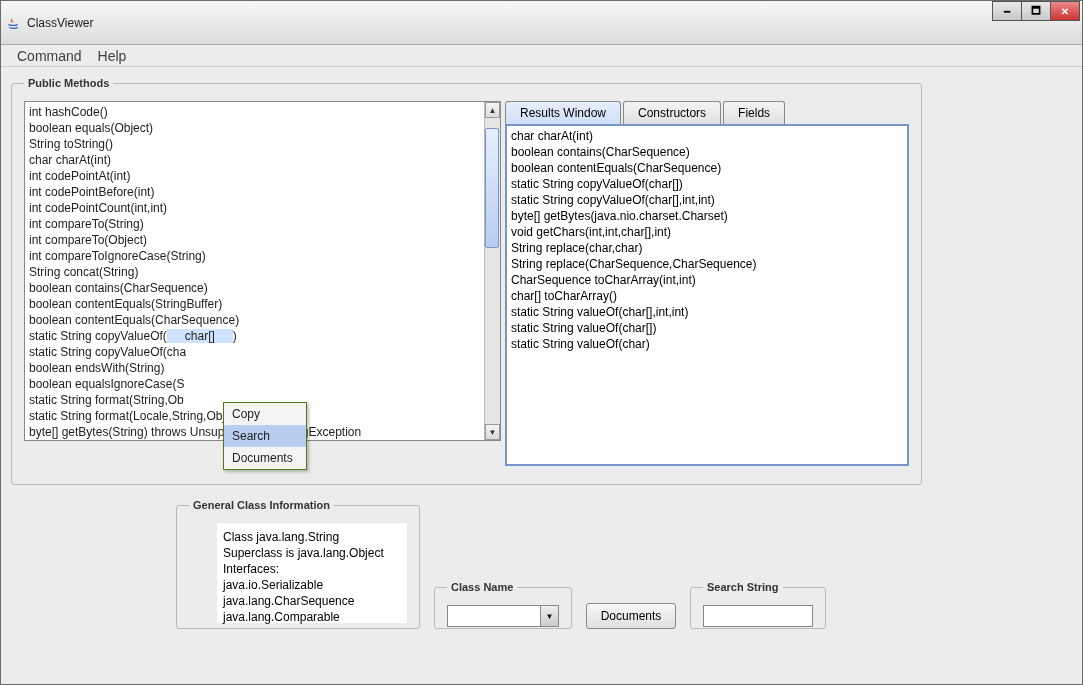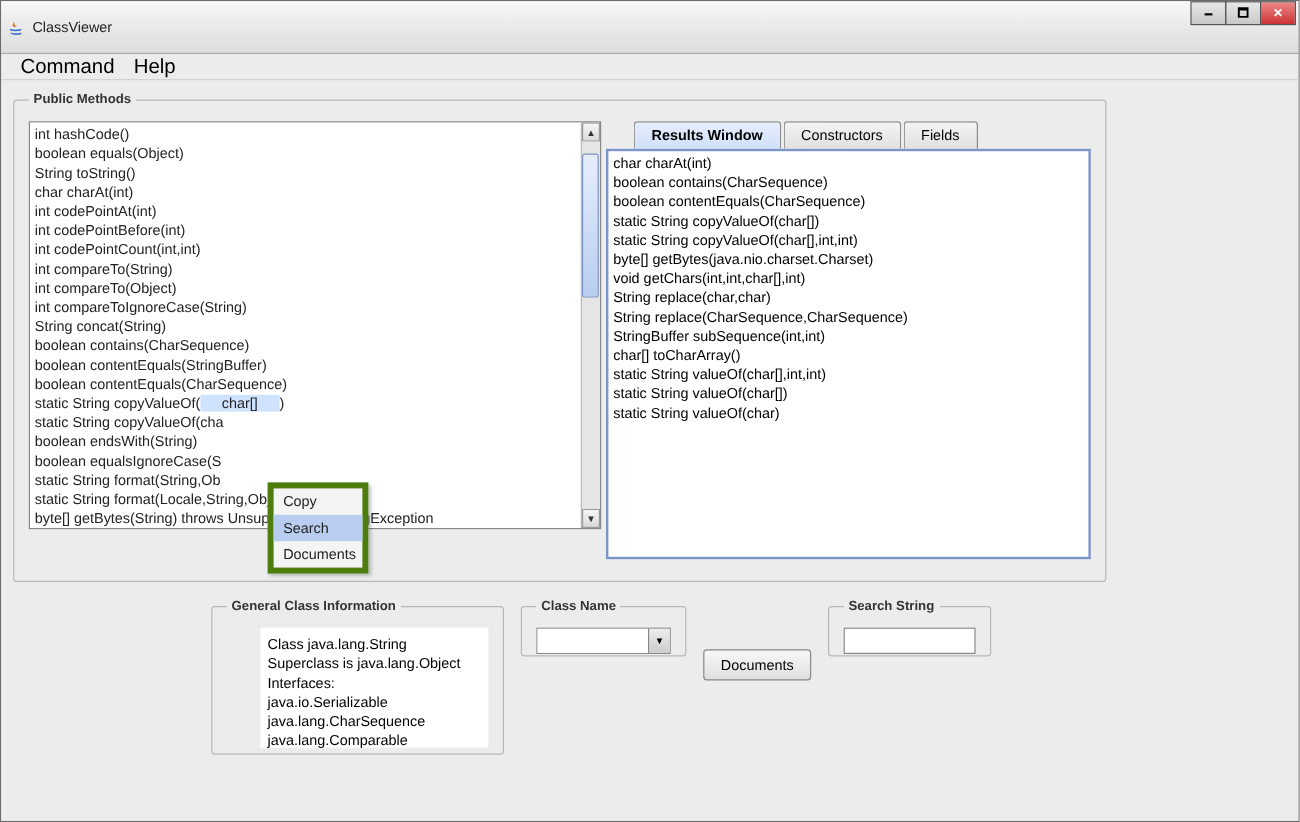--- a/index.html
+++ b/index.html
@@ -53,22 +53,22 @@
   .win-btn.close::after{content:"✕";}
   .menubar {
     height:22px;
     background:#ececec;
     border-bottom:1px solid #ccc;
     display:flex; align-items:center;
     padding:0 8px;
   }
   .menu-item {
     padding:3px 8px;
-    font-size:17px;
-    color:#000000;
+    font-size:14px;
+    color:#404040;
   }
   .client {
     flex:1;
     padding:10px 10px 20px 10px;
     background:#ececec;
     position:relative;
   }
   fieldset.groupbox {
     border:1px solid #b8b8b8;
     border-radius:3px;
@@ -143,53 +143,52 @@
     border:1px solid #888;
     border-bottom:none;
     background:linear-gradient(#f4f4f4,#e0e0e0);
     font-size:12px;
     margin-right:2px;
     border-top-left-radius:3px;
     border-top-right-radius:3px;
   }
   .tab.active {
     background:linear-gradient(#e6eefc,#cfe0fa);
-    font-weight:bold;
-    margin-left:23px;
+    font-weight:normal;
   }
   .tab-body {
     border:2px solid #7a95c9;
     background:#fff;
     flex:1;
     padding:2px 4px;
     font-size:12px;
     line-height:16px;
     overflow:hidden;
     white-space:nowrap;
   }
   .context-menu {
     position:absolute;
     left:222px; top:335px;
     width:84px;
     background:#f4f4f4;
-    border:5px solid #4d7c0f;
+    border:1px solid #4d7c0f;
     box-shadow:2px 2px 3px rgba(0,0,0,0.25);
     z-index:50;
   }
   .ctx-item {
     padding:4px 8px;
     font-size:12px;
     color:#222;
   }
   .ctx-item.sel { background:#b8cdef; }
   .bottom-row {
     display:flex;
     gap:14px;
     margin-top:14px;
-    align-items:flex-start;
+    align-items:flex-end;
     margin-left:165px;
   }
   .info-box {
     width:244px;
     height:130px;
   }
   .info-text {
     background:#fff;
     border:none;
     padding:6px;
@@ -310,21 +309,21 @@
           <div class="tab-body" id="right-lines">
               <div class="list-line">char charAt(int)</div>
               <div class="list-line">boolean contains(CharSequence)</div>
               <div class="list-line">boolean contentEquals(CharSequence)</div>
               <div class="list-line">static String copyValueOf(char[])</div>
               <div class="list-line">static String copyValueOf(char[],int,int)</div>
               <div class="list-line">byte[] getBytes(java.nio.charset.Charset)</div>
               <div class="list-line">void getChars(int,int,char[],int)</div>
               <div class="list-line">String replace(char,char)</div>
               <div class="list-line">String replace(CharSequence,CharSequence)</div>
-              <div class="list-line">StringBuffer subSequence(int,int)</div>
+              <div class="list-line">CharSequence toCharArray(int,int)</div>
               <div class="list-line">char[] toCharArray()</div>
               <div class="list-line">static String valueOf(char[],int,int)</div>
               <div class="list-line">static String valueOf(char[])</div>
               <div class="list-line">static String valueOf(char)</div>
             </div>
         </div>
       </div>
     </fieldset>
 
     <div class="context-menu">

